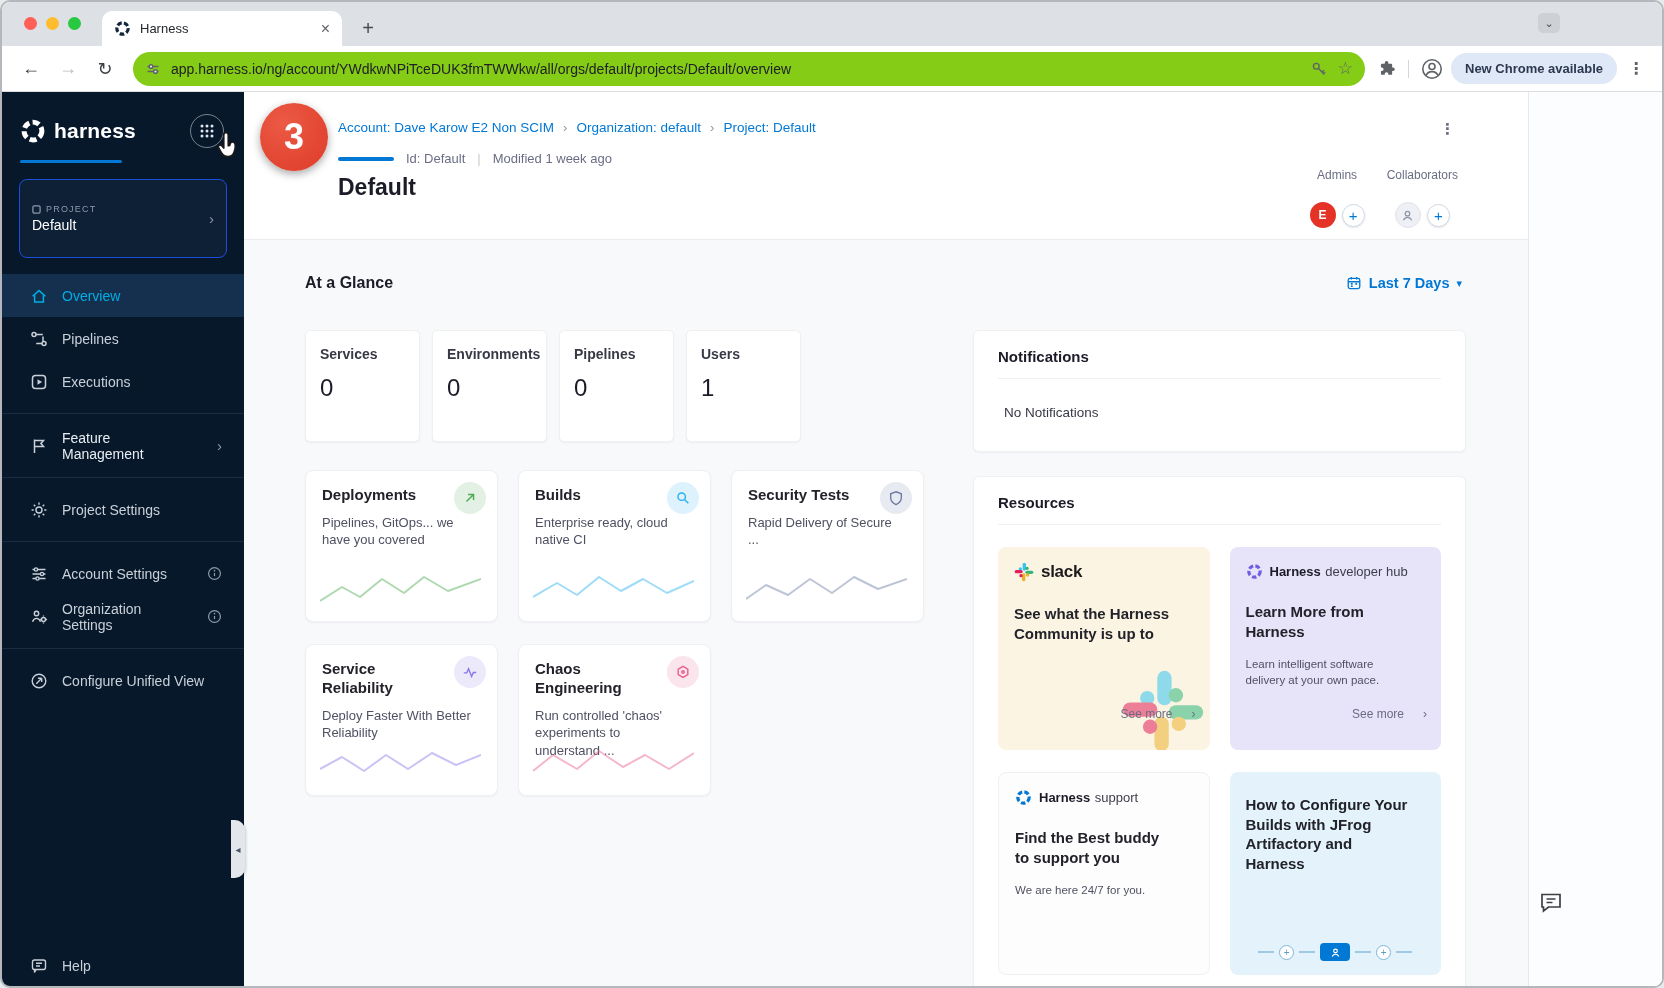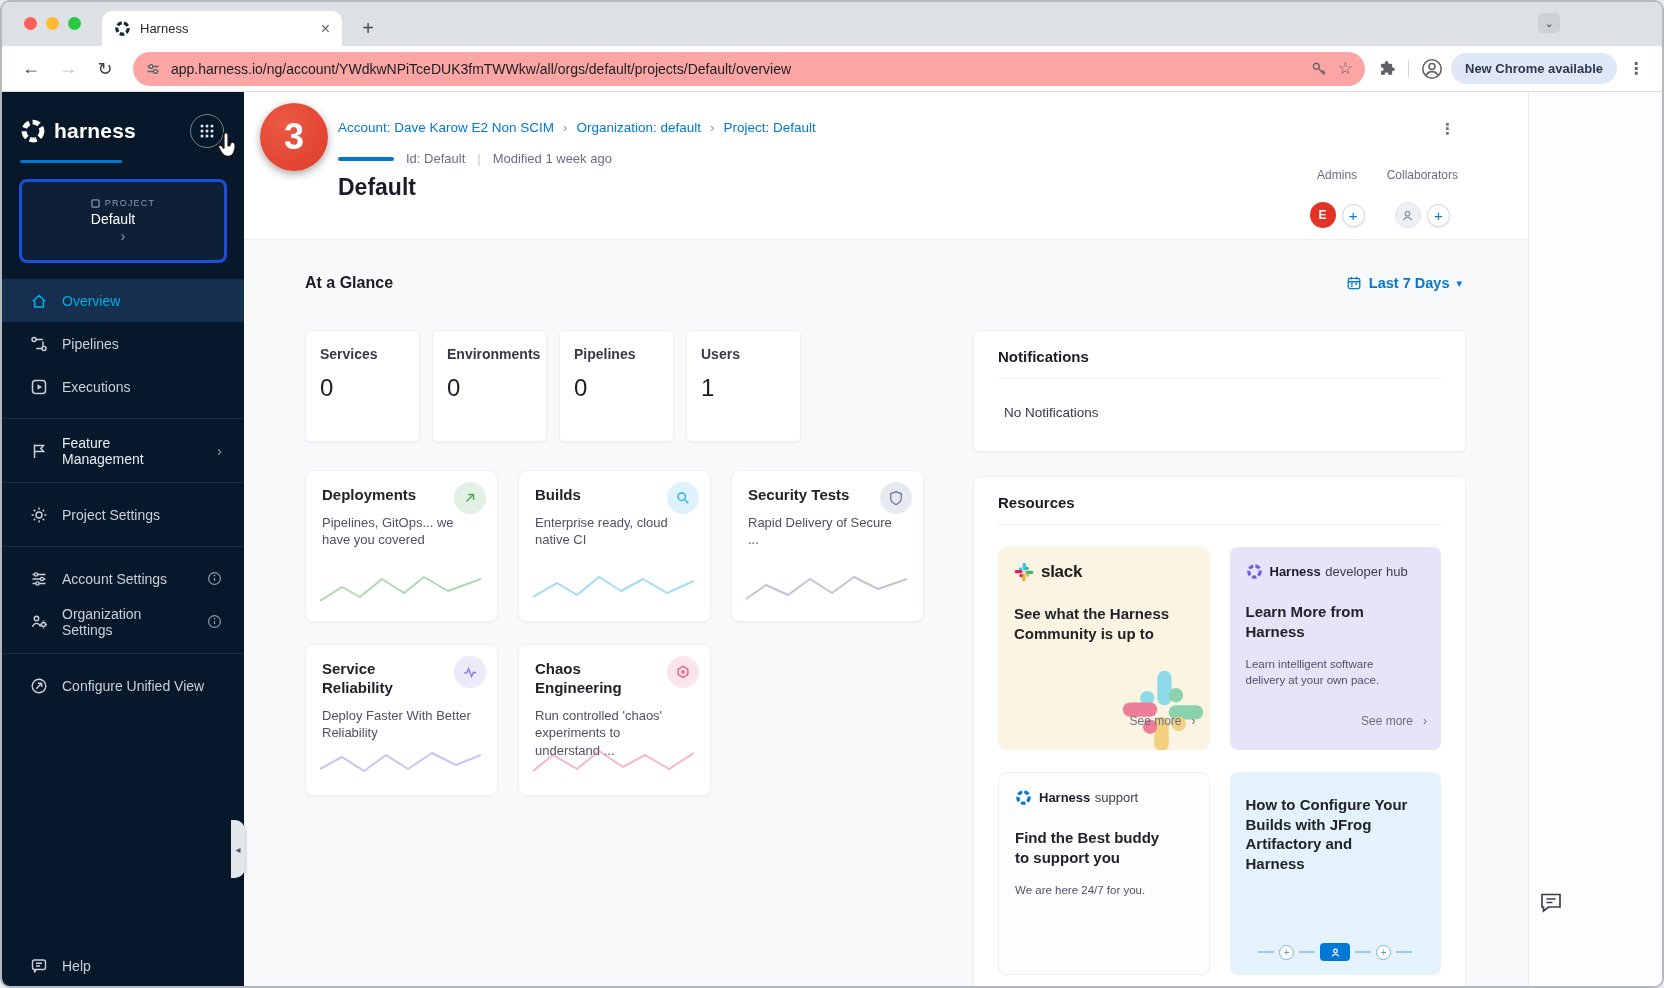--- a/index.html
+++ b/index.html
@@ -22,43 +22,43 @@
   .newtab { position:absolute; left:352px; top:12px; font-size:20px; color:#474c50; width:28px; height:28px;
             display:flex; align-items:center; justify-content:center; border-radius:50%; }
   .tabscroll { position:absolute; right:102px; top:11px; width:22px; height:20px; border-radius:5px;
                background:#cdd1d6; color:#4a4e52; font-size:11px; display:flex; align-items:center; justify-content:center; }
 
   .toolbar { height:46px; background:#fff; border-bottom:1px solid #dcdde0; display:flex; align-items:center;
              padding:0 14px; gap:7px; }
   .navbtn { width:30px; height:30px; display:flex; align-items:center; justify-content:center; font-size:18px;
             color:#3c4043; border-radius:50%; }
   .navbtn.disabled { color:#b9bcc0; }
-  .omnibox { flex:1; height:34px; background:#fca5a5; border-radius:17px; display:flex; align-items:center;
+  .omnibox { flex:1; height:34px; background:#84cc16; border-radius:17px; display:flex; align-items:center;
              padding:0 12px; gap:10px; margin:0 6px; }
   .omnibox .url { flex:1; font-size:14px; color:#202124; white-space:nowrap; overflow:hidden; }
   .omni-icon { color:#5f6368; }
   .star { font-size:17px; color:#5f6368; }
   .tool-sep { width:1px; height:18px; background:#d4d6d9; margin:0 4px; }
   .update-pill { background:#dfe8f6; color:#2c3850; font-size:13px; font-weight:600; padding:8px 14px;
                  border-radius:17px; white-space:nowrap; }
   .kebab { font-size:16px; color:#5f6368; font-weight:bold; padding:0 4px; }
 
   
   .page { position:relative; height:895px; display:flex; background:#f8f9fb; }
 
   
   .sidebar { width:242px; background:#07182b; color:#c9d0d8; display:flex; flex-direction:column; flex-shrink:0; position:relative; }
   .logo-row { display:flex; align-items:center; justify-content:space-between; padding:22px 20px 0 18px; }
   .logo { display:flex; align-items:center; gap:8px; }
   .logo-text { color:#fff; font-size:21px; font-weight:bold; letter-spacing:.2px; }
   .logo-underline { width:102px; height:3px; background:#0278d5; border-radius:2px; margin:12px 0 0 18px; }
   .apps-btn { width:34px; height:34px; border-radius:50%; border:1.5px solid rgba(255,255,255,.45);
               display:flex; align-items:center; justify-content:center; }
-  .project-box { margin:16px 17px 0 17px; border:3px solid #1d4ed8; background:#0d2036; border-radius:8px;
-                 padding:16px 12px; display:flex; align-items:center;flex-direction:column; }
+  .project-box { margin:16px 17px 0 17px; border:1px solid #1d4ed8; background:#0d2036; border-radius:8px;
+                 padding:24px 12px; display:flex; align-items:center; }
   .project-meta { flex:1; }
   .project-label { font-size:9px; letter-spacing:1.2px; color:#8c99aa; display:flex; align-items:center; gap:5px; }
   .project-value { font-size:14px; color:#fff; margin-top:3px; }
   .chev { color:#8c99aa; font-size:15px; }
   .nav { margin-top:16px; }
   .nav-item { height:43px; display:flex; align-items:center; gap:14px; padding-left:28px; font-size:14px; color:#c9d0d8; }
   .nav-item svg { flex-shrink:0; }
   .nav-item.active { background:#14304e; color:#00ade4; }
   .nav-item.active svg * { stroke:#00ade4; }
   .side-divider { height:1px; background:#1c2c40; margin:10px 0; }
@@ -132,21 +132,21 @@
   .res-card.devhub { background:#e7e3f9; }
   .res-card.support { background:#fdfdfe; border:1px solid #eef0f2; }
   .res-card.jfrog { background:#e4f3fb; }
   .brand-row { display:flex; align-items:center; gap:7px; }
   .brand-slack { font-size:17px; font-weight:bold; color:#1d1c1d; letter-spacing:-.3px; }
   .brand-strong { font-size:13px; font-weight:bold; color:#1c1c28; }
   .brand-light { font-size:13px; color:#3c3d4a; }
   .res-heading { font-size:15px; font-weight:bold; color:#22222a; line-height:1.3; margin-top:22px; }
   .res-card.jfrog .res-heading { margin-top:8px; padding-right:12px; }
   .res-sub { font-size:11.5px; color:#4f5162; line-height:1.35; margin-top:16px; }
-  .see-more { position:absolute; right:14px; bottom:22px; font-size:12px; color:#6b6d85; display:flex; gap:10px; align-items:flex-end; }
+  .see-more { position:absolute; right:14px; bottom:29px; font-size:12px; color:#6b6d85; display:flex; gap:19px; align-items:flex-end; }
   .slack-big { position:absolute; right:4px; bottom:-4px; opacity:.55; }
   .mini-pipe { position:absolute; left:16px; right:16px; bottom:14px; display:flex; align-items:center; justify-content:center; gap:5px; }
   .pipe-line { width:16px; height:2px; background:#9fc8e2; }
   .pipe-plus { width:15px; height:15px; border-radius:50%; border:1px solid #7fb6d9; color:#5b9cc7; font-size:10px;
                display:flex; align-items:center; justify-content:center; background:#fff; }
   .pipe-node { width:30px; height:18px; border-radius:4px; background:#0278d5; display:flex; align-items:center; justify-content:center; }
 
   
   .right-rail { width:134px; flex-shrink:0; background:#fcfdfe; border-left:1px solid #e6e8ea; position:relative; }
   .chat-fab { position:absolute; left:9px; bottom:72px; }

